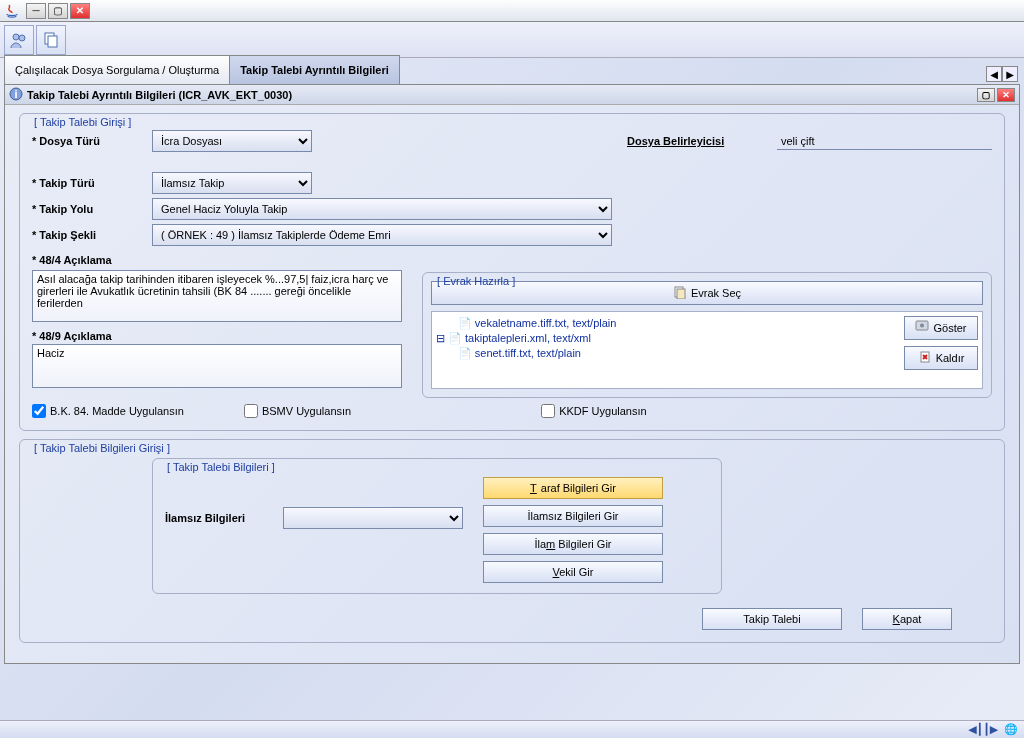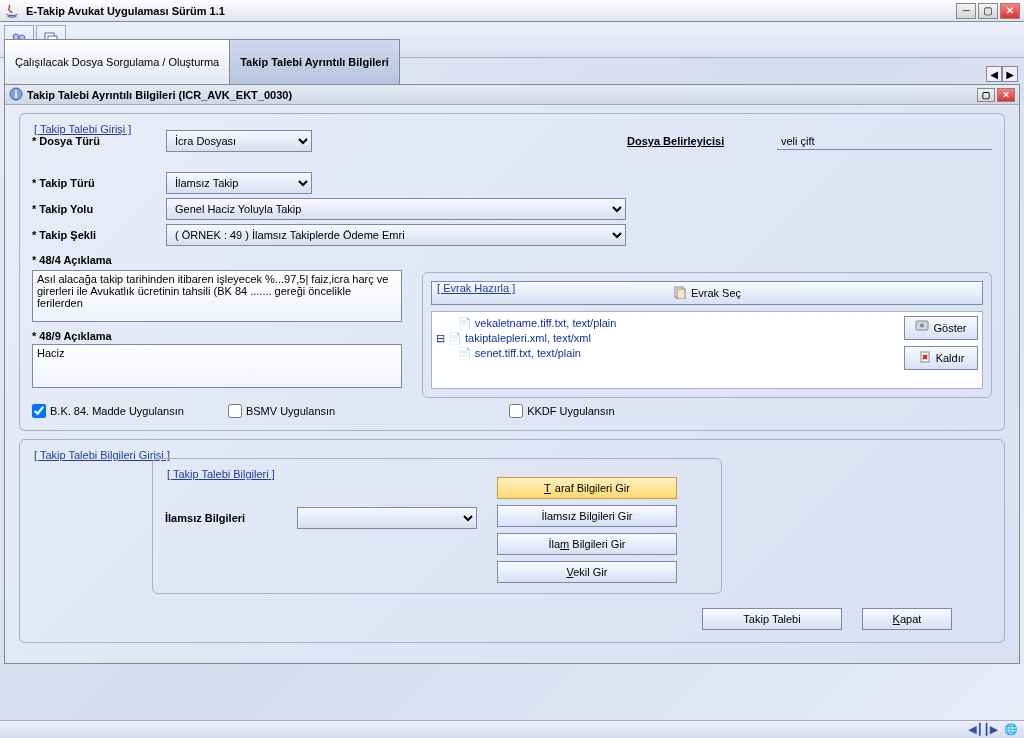--- a/index.html
+++ b/index.html
@@ -9,42 +9,42 @@
 .title-bar .java-icon { width: 16px; height: 16px; margin-right: 6px; }
 .title-bar .title { font-weight: bold; flex: 1; }
 .win-controls { display: flex; gap: 2px; }
 .win-btn { width: 20px; height: 16px; border: 1px solid #888; background: linear-gradient(to bottom, #f4f4f4, #d4d4d4); display: flex; align-items: center; justify-content: center; cursor: pointer; font-size: 10px; }
 .win-btn.close { background: linear-gradient(to bottom, #ff8080, #e03030); color: white; font-weight: bold; }
 
 .toolbar { height: 36px; border-bottom: 1px solid #aab; display: flex; align-items: center; padding: 2px 4px; gap: 2px; background: linear-gradient(to bottom, #eef0fb, #dde2f3); }
 .tool-btn { width: 30px; height: 30px; border: 1px solid #99a8cc; background: linear-gradient(to bottom, #f0f4ff, #d8e0f4); display: flex; align-items: center; justify-content: center; cursor: pointer; }
 
 .tab-area { height: 26px; display: flex; align-items: flex-end; padding: 0 4px; position: relative; }
-.tab { padding: 16px 10px; border: 1px solid #888; border-bottom: none; background: linear-gradient(to bottom, #fefefe, #e4e8f2); margin-right: -1px; cursor: pointer; margin-top: 47px; }
+.tab { padding: 8px 10px; border: 1px solid #888; border-bottom: none; background: linear-gradient(to bottom, #fefefe, #e4e8f2); margin-right: -1px; cursor: pointer; margin-top: 47px; }
 .tab.active { background: linear-gradient(to bottom, #d0d8ee, #b8c4e0); font-weight: bold; }
 .tab-nav { position: absolute; right: 6px; bottom: 2px; display: flex; }
 .tab-nav-btn { width: 16px; height: 16px; border: 1px solid #888; background: #eef; display: flex; align-items: center; justify-content: center; cursor: pointer; font-size: 10px; }
 
 .inner-window { margin: 0 4px; border: 1px solid #888; background: linear-gradient(to bottom, #eef0fb, #dde2f3); }
 .inner-title-bar { height: 20px; background: linear-gradient(to bottom, #e6eaf5, #cdd6e8); border-bottom: 1px solid #aaa; display: flex; align-items: center; padding: 0 4px; font-weight: bold; }
 .inner-title-bar .spacer { flex: 1; }
 .inner-win-btn { width: 18px; height: 14px; border: 1px solid #888; background: linear-gradient(to bottom, #f4f4f4, #d4d4d4); margin-left: 2px; display: flex; align-items: center; justify-content: center; cursor: pointer; font-size: 9px; }
 .inner-win-btn.close { background: linear-gradient(to bottom, #ff8080, #e03030); color: white; font-weight: bold; }
 
 .form-body { padding: 8px 14px 12px 14px; background: linear-gradient(135deg, #e8ecf7 0%, #d8e0f2 100%); }
 
 .groupbox { border: 1px solid #a8b0c8; border-radius: 6px; padding: 10px 12px 12px 12px; margin-bottom: 8px; position: relative; }
-.groupbox-title { position: absolute; top: -8px; left: 10px; background: transparent; padding: 17px 4px; color: #2040a0; font-weight: normal; text-decoration: underline; }
+.groupbox-title { position: absolute; top: -8px; left: 10px; background: transparent; padding: 10px 4px; color: #2040a0; font-weight: normal; }
 .groupbox-title::before { content: '[ '; color: #2040a0; }
 .groupbox-title::after { content: ' ]'; color: #2040a0; }
 .form-label { font-weight: bold; width: 100px; }
 .form-label-wide { font-weight: bold; width: 140px; text-decoration: underline; }
 
 select, input[type=text], textarea { border: 1px solid #7a8aaa; background: linear-gradient(to bottom, #ffffff, #f0f2fa); padding: 2px 4px; font-size: 11px; }
-select { height: 22px; background: linear-gradient(to bottom, #f8f8ff, #d8dff0); margin-left: 14px; }
+select { height: 22px; background: linear-gradient(to bottom, #f8f8ff, #d8dff0); }
 textarea { resize: none; overflow-y: scroll; }
 
 .btn { border: 1px solid #7a8aaa; background: linear-gradient(to bottom, #f8faff, #d8e0f4); padding: 3px 10px; cursor: pointer; min-height: 22px; display: inline-flex; align-items: center; justify-content: center; gap: 4px; }
 .btn.highlighted { background: linear-gradient(to bottom, #fff0c0, #ffd870); border-color: #c0a040; }
 
 .top-grid { display: grid; grid-template-columns: 110px 160px 1fr 140px 215px; gap: 4px 10px; align-items: center; margin-bottom: 4px; margin-top: 6px; }
 .top-grid .spanfull { grid-column: 2 / 6; }
 
 .mid-cols { display: flex; gap: 20px; margin-top: 4px; }
 .left-col { flex: 0 0 370px; }
@@ -53,21 +53,21 @@
 .evrak-box { border: 1px solid #a8b0c8; border-radius: 6px; padding: 8px; position: relative; margin-top: 22px; }
 .evrak-wide-btn { width: 100%; margin-bottom: 6px; }
 .tree-row { border: 1px solid #a8b0c8; background: #fff; height: 78px; padding: 4px; display: flex; }
 .tree { flex: 1; font-size: 11px; }
 .tree-node { color: #1030a0; padding: 1px 0; }
 .tree-node.root { color: #1030a0; }
 .tree-indent { padding-left: 22px; }
 .side-btns { display: flex; flex-direction: column; gap: 6px; margin-left: 6px; }
 .side-btns .btn { width: 74px; }
 
-.check-row { display: flex; gap: 44px; margin-top: 6px; align-items: center; }
+.check-row { display: flex; gap: 60px; margin-top: 6px; align-items: center; }
 .chk { display: flex; align-items: center; gap: 4px; }
 .chk input { width: 14px; height: 14px; }
 
 .inner-group { border: 1px solid #a8b0c8; border-radius: 6px; padding: 10px 12px; position: relative; margin: 8px 0 0 120px; width: 570px; }
 
 .btns-col { display: flex; flex-direction: column; gap: 6px; }
 .btns-col .btn { width: 180px; }
 
 .bottom-btns { display: flex; gap: 20px; justify-content: flex-end; margin-top: 14px; margin-right: 40px; }
 .bottom-btns .btn { width: 140px; }
@@ -82,21 +82,20 @@
 <body>
 
 <div class="title-bar">
   <span class="java-icon">
     <svg width="16" height="16" viewBox="0 0 16 16">
         <path d="M5 2c2 2-1 3 0 5 1 2 3 1 3 3" stroke="#d04020" fill="none" stroke-width="1.5"></path>
         <path d="M3 11c0 2 10 2 10 0" stroke="#3060c0" fill="none" stroke-width="1.2"></path>
         <path d="M4 13c0 1.5 8 1.5 8 0" stroke="#3060c0" fill="none" stroke-width="1.2"></path>
       </svg>
   </span>
-  <span class="title">E-Takip Avukat Uygulaması Sürüm 1.1</span>
   <div class="win-controls">
     <div class="win-btn">─</div>
     <div class="win-btn">▢</div>
     <div class="win-btn close">✕</div>
   </div>
 </div>
 
 <div class="toolbar">
   <div class="tool-btn">
     <svg width="20" height="20" viewBox="0 0 20 20">

